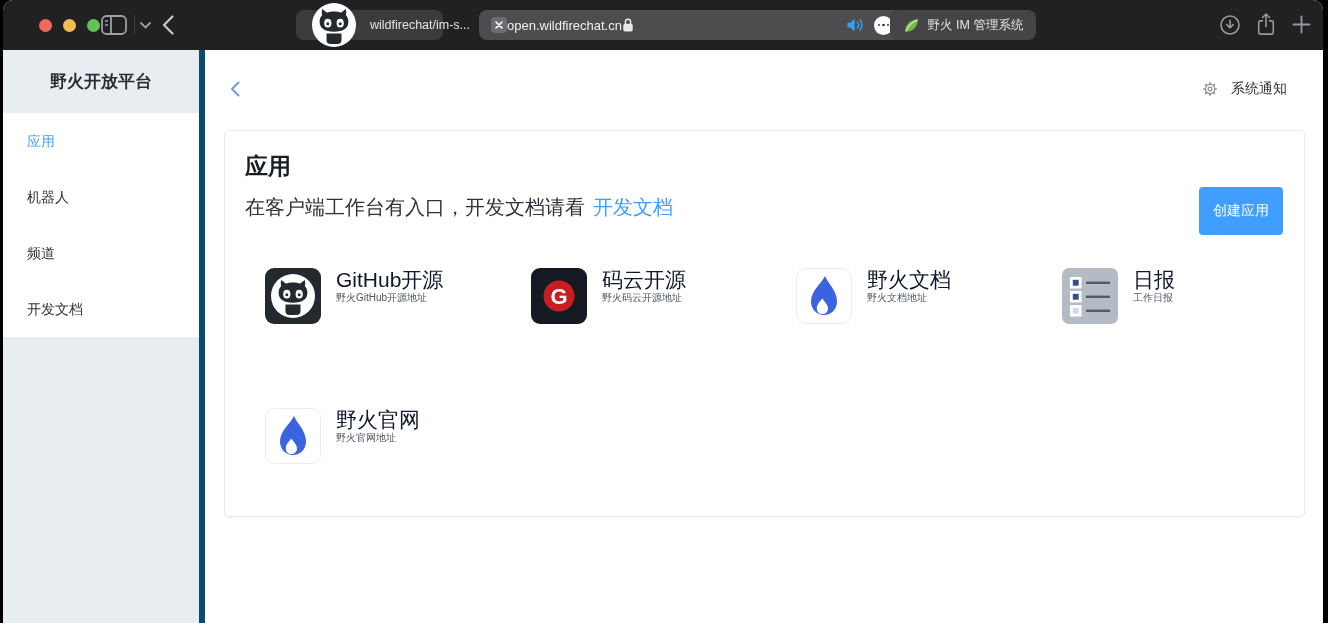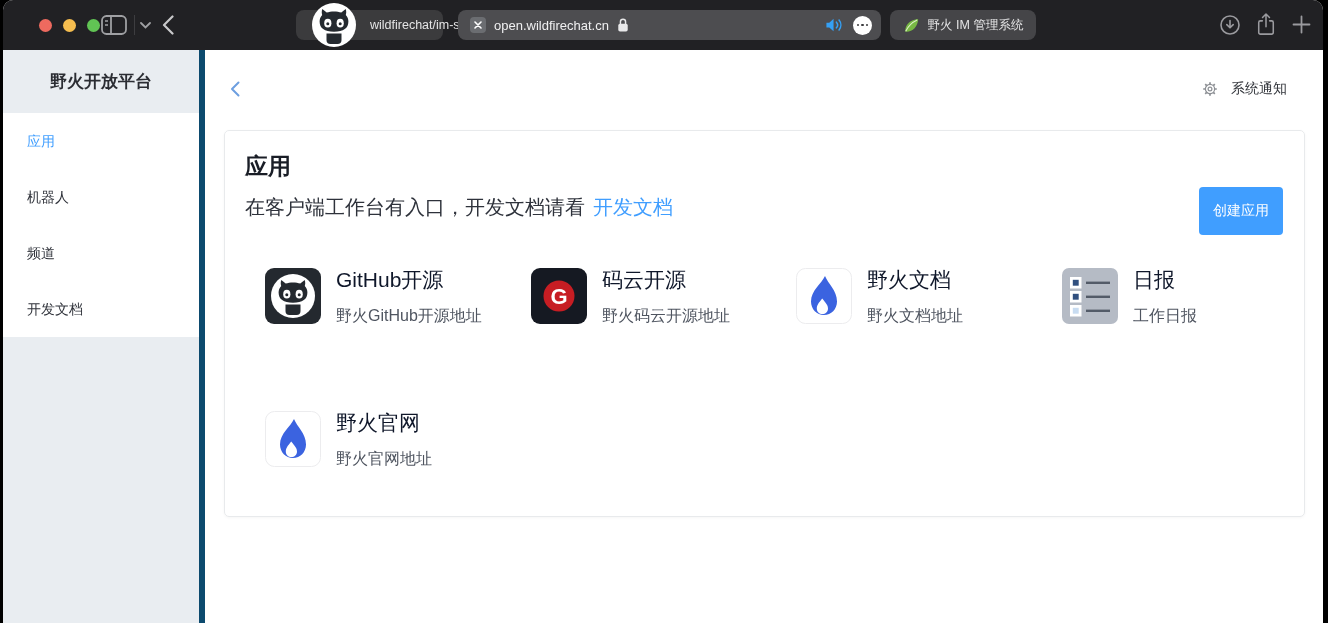--- a/index.html
+++ b/index.html
@@ -11,21 +11,21 @@
   
   .chrome { position:relative; height:50px; background:#212124; }
   .lights { position:absolute; left:36px; top:19px; display:flex; gap:11px; }
   .light { width:13px; height:13px; border-radius:50%; cursor:pointer; }
   .light.red{background:#ee6a5f;} .light.yellow{background:#f5bd4f;} .light.green{background:#61c454;}
   .chrome-ic { position:absolute; display:flex; align-items:center; justify-content:center; cursor:pointer; }
   .divider { position:absolute; left:131px; top:15px; width:1px; height:20px; background:#3d3d40; }
   .pill { position:absolute; top:10px; height:30px; border-radius:8px; display:flex; align-items:center;
     color:#e4e4e5; font-size:12.5px; cursor:pointer; white-space:nowrap; }
   .tab-github { left:293px; width:147px; background:#3b3b3d; padding:0 10px; gap:8px; }
-  .addressbar { left:455px; width:423px; background:#4d4d50; padding:0 9px 0 12px; gap:8px; }
+  .addressbar { left:476px; width:423px; background:#4d4d50; padding:0 9px 0 12px; }
   .tab-admin { left:887px; width:146px; background:#454548; padding:0 12px; gap:8px; justify-content:center; }
   .favicon-x { width:16px; height:16px; border-radius:4px; background:#6b6d71; display:flex;
     align-items:center; justify-content:center; flex:none; }
   .url { color:#f0f0f1; font-size:13px; }
   .ab-right { margin-left:auto; display:flex; align-items:center; gap:9px; }
   .more-circle { width:19px; height:19px; border-radius:50%; background:#fff; display:flex;
     align-items:center; justify-content:center; gap:2px; }
   .more-circle i { width:2.6px; height:2.6px; border-radius:50%; background:#3a3a3d; }
 
   
@@ -52,21 +52,21 @@
   .card-desc { margin-top:13px; font-size:20px; color:#2e323b; }
   .card-desc a { color:#409eff; margin-left:8px; text-decoration:none; cursor:pointer; }
   .create-btn { position:absolute; top:56px; right:21px; height:48px; padding:0 14px; background:#409eff;
     border:none; border-radius:4px; color:#fff; font-size:14px; cursor:pointer;
     font-family:"Liberation Sans","DejaVu Sans",sans-serif; }
   .grid { margin:47px 0 0 20px; display:grid; grid-template-columns:266px 265px 266px 1fr; row-gap:84px; }
   .app-item { display:flex; gap:15px; cursor:pointer; }
   .tile { width:56px; height:56px; flex:none; }
   .app-texts { display:flex; flex-direction:column; padding-top:1px; }
   .app-name { font-size:21px; font-weight:500; color:#0f172a; line-height:22px; }
-  .app-desc { font-size:16px; color:#4f5560; margin-top:15px; }
+  .app-desc { font-size:10px; color:#4f5560; }
   svg { display:block; }
 </style>
 </head>
 <body>
 
 <svg width="0" height="0" style="position:absolute">
   <symbol id="sym-github" viewBox="0 0 56 56">
     <circle cx="28" cy="28" r="22" fill="#fff"></circle>
     <path fill="#24292f" d="M28 14.5c-2.7 0-5.2.4-7.3 1.1l-4.4-3.6c-.9 2.5-.5 4.7-.1 5.9-1.7 1.8-2.6 4-2.6 6.6 0 6.7 4.8 10.2 14.4 10.2s14.4-3.5 14.4-10.2c0-2.6-.9-4.8-2.6-6.6.4-1.2.8-3.4-.1-5.9l-4.4 3.6c-2.1-.7-4.6-1.1-7.3-1.1z"></path>
     <ellipse cx="21.8" cy="26.2" rx="3.6" ry="4.4" fill="#fff"></ellipse>

